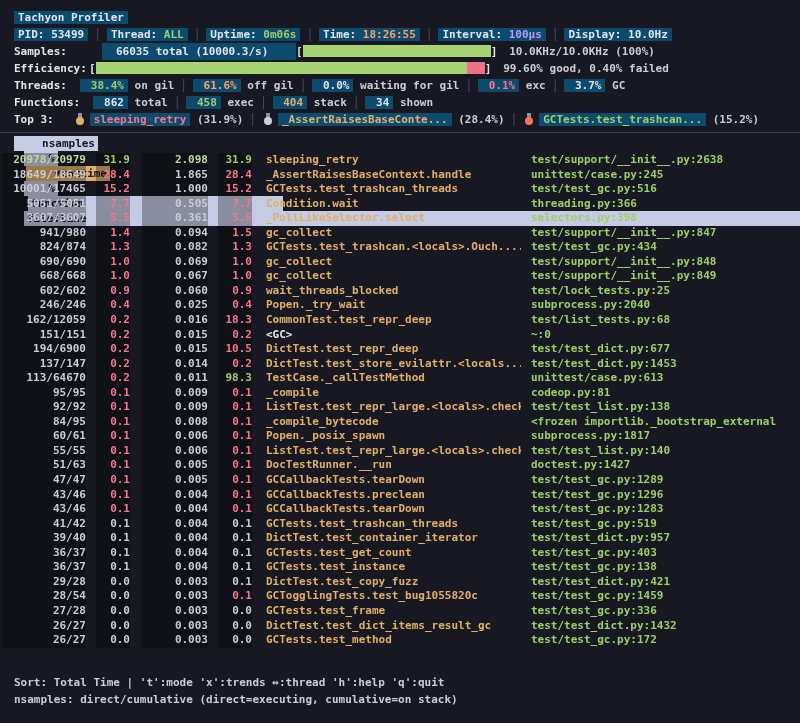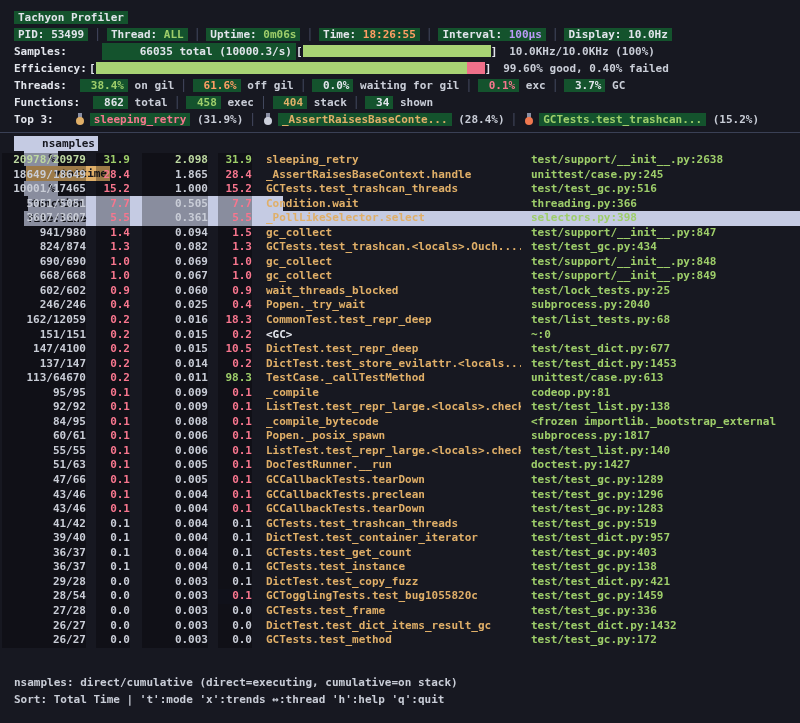--- a/index.html
+++ b/index.html
@@ -4,21 +4,21 @@
 <style>
   html,body{margin:0;padding:0;background:#0f1016;}
   .screen{
     width:800px;height:723px;box-sizing:border-box;
     background:#171821;color:#c9cdd7;
     font-family:"DejaVu Sans Mono", monospace;
     font-size:11px;font-weight:700;
     padding-top:9px;overflow:hidden;position:relative;
   }
   .line{height:17px;line-height:17px;padding-left:14px;white-space:pre;}
-  .box{background:#14532d;padding:0 4px;text-align:right;}
+  .box{background:#0c4a6e;padding:0 4px;}
   .lbl{color:#e2e5ec;}
   .sep{color:#4a5068;padding:0 6px;}
   .c-white{color:#e2e5ec;}
   .c-fg{color:#c9cdd7;}
   .c-green{color:#9ece6a;}
   .c-palegreen{color:#bed9a2;}
   .c-red{color:#f7768e;}
   .c-orange{color:#ff9e64;}
   .c-amber{color:#e0af68;}
   .c-purple{color:#bb9af7;}
@@ -181,21 +181,21 @@
       </div>
       <div class="trow">
         <span class="cell col-ns c-fg">151/151</span>
         <span class="cell col-p1 c-red">0.2</span>
         <span class="cell col-tt c-fg">0.015</span>
         <span class="cell col-p2 c-red">0.2</span>
         <span class="cell col-fn c-white">&lt;GC&gt;</span>
         <span class="cell col-file">~:0</span>
       </div>
       <div class="trow">
-        <span class="cell col-ns c-fg">147/4100</span>
+        <span class="cell col-ns c-fg">194/6900</span>
         <span class="cell col-p1 c-red">0.2</span>
         <span class="cell col-tt c-fg">0.015</span>
         <span class="cell col-p2 c-red">10.5</span>
         <span class="cell col-fn c-amber">DictTest.test_repr_deep</span>
         <span class="cell col-file">test/test_dict.py:677</span>
       </div>
       <div class="trow">
         <span class="cell col-ns c-fg">137/147</span>
         <span class="cell col-p1 c-red">0.2</span>
         <span class="cell col-tt c-fg">0.014</span>
@@ -253,21 +253,21 @@
       </div>
       <div class="trow">
         <span class="cell col-ns c-fg">51/63</span>
         <span class="cell col-p1 c-red">0.1</span>
         <span class="cell col-tt c-fg">0.005</span>
         <span class="cell col-p2 c-red">0.1</span>
         <span class="cell col-fn c-amber">DocTestRunner.__run</span>
         <span class="cell col-file">doctest.py:1427</span>
       </div>
       <div class="trow">
-        <span class="cell col-ns c-fg">47/66</span>
+        <span class="cell col-ns c-fg">47/47</span>
         <span class="cell col-p1 c-red">0.1</span>
         <span class="cell col-tt c-fg">0.005</span>
         <span class="cell col-p2 c-red">0.1</span>
         <span class="cell col-fn c-amber">GCCallbackTests.tearDown</span>
         <span class="cell col-file">test/test_gc.py:1289</span>
       </div>
       <div class="trow">
         <span class="cell col-ns c-fg">43/46</span>
         <span class="cell col-p1 c-red">0.1</span>
         <span class="cell col-tt c-fg">0.004</span>
@@ -351,17 +351,17 @@
         <span class="cell col-ns c-fg">26/27</span>
         <span class="cell col-p1 c-fg">0.0</span>
         <span class="cell col-tt c-fg">0.003</span>
         <span class="cell col-p2 c-fg">0.0</span>
         <span class="cell col-fn c-amber">GCTests.test_method</span>
         <span class="cell col-file">test/test_gc.py:172</span>
       </div>
     </div>
 
   <div class="footer">
+    <div class="line c-fg">Sort: Total Time | 't':mode 'x':trends ↔:thread 'h':help 'q':quit</div>
     <div class="line c-fg">nsamples: direct/cumulative (direct=executing, cumulative=on stack)</div>
-    <div class="line c-fg">Sort: Total Time | 't':mode 'x':trends ↔:thread 'h':help 'q':quit</div>
   </div>
 
 </div>
 
 </body></html>

